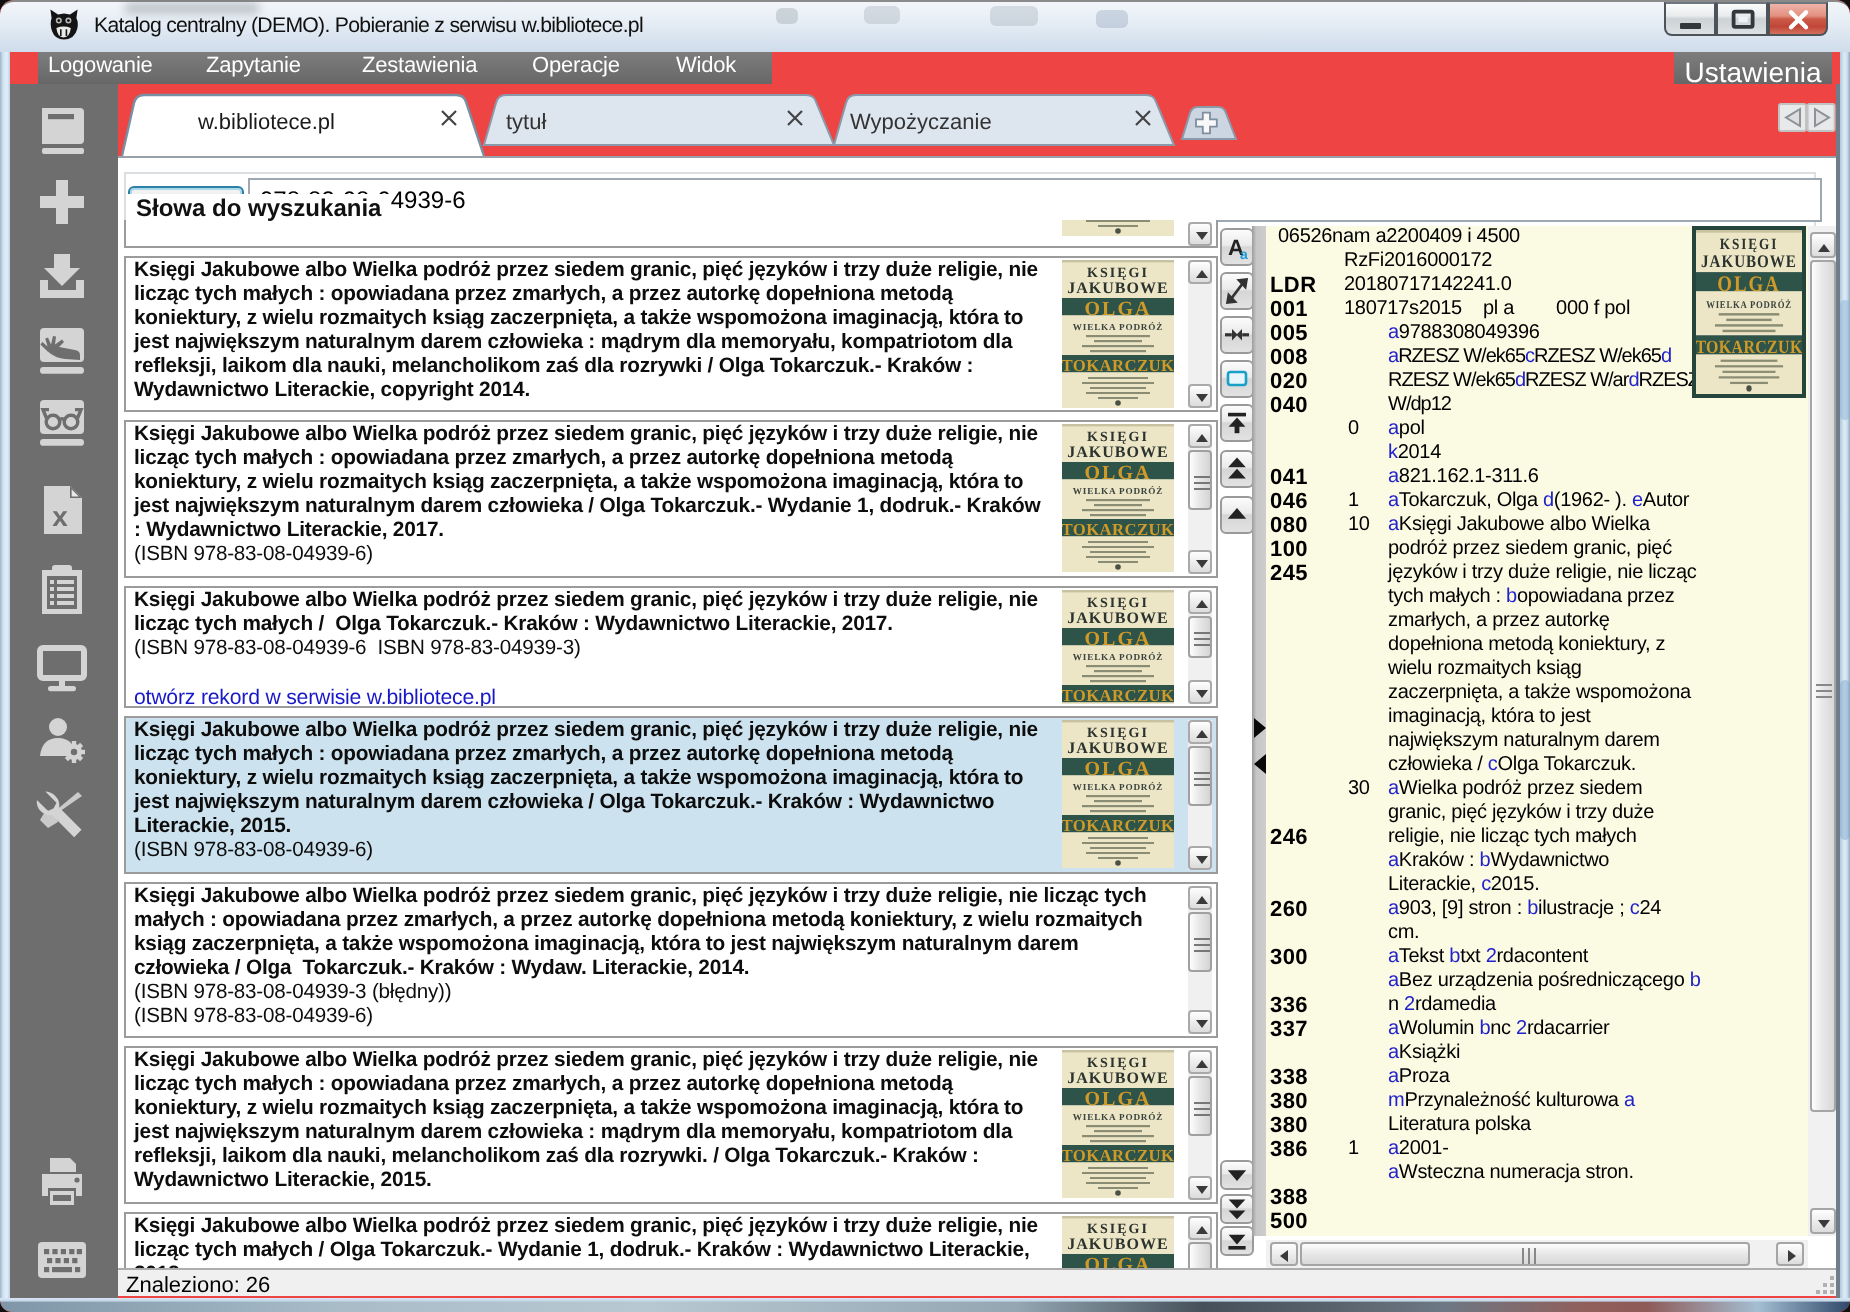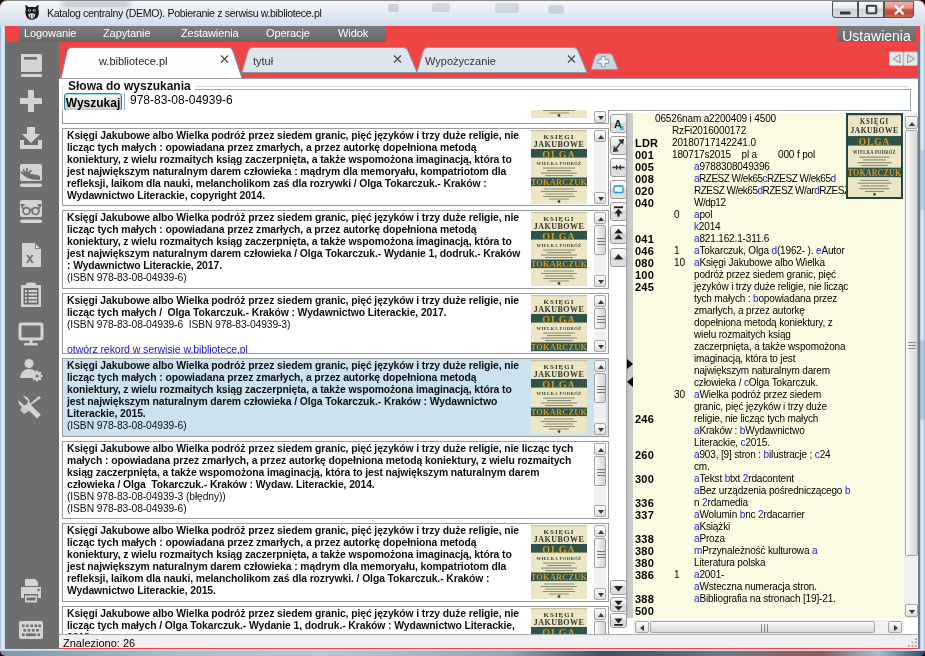--- a/index.html
+++ b/index.html
@@ -23,21 +23,21 @@
 #wb3{left:52px;width:30px;border-radius:0 0 4px 0;background:linear-gradient(180deg,#efb4a9 0%,#e2907f 40%,#cc5a48 50%,#c04638 75%,#d3705c 100%);}
 
 #menu{position:absolute;left:19px;top:26px;width:367px;height:16px;background:linear-gradient(180deg,#7d7d7d,#676767);}
 .mi{position:absolute;top:2px;font-size:11px;letter-spacing:-0.1px;color:#fff;}
 #ustaw{position:absolute;left:837px;top:26px;width:79px;height:16px;background:linear-gradient(180deg,#7d7d7d,#676767);color:#fff;font-size:14px;text-align:center;padding-top:2px;}
 
 #sidebar{position:absolute;left:5px;top:42px;width:54px;height:607px;background:#6e6e6e;}
 .sic{position:absolute;left:17px;width:28px;height:28px;}
 #panel{position:absolute;left:59px;top:78px;width:859px;height:557px;background:#ffffff;border-top:1px solid #98a0a8;}
 
-#grplabel{position:absolute;left:64px;top:79px;font-size:12px;font-weight:bold;color:#111;background:#fff;padding:0 4px;z-index:3;}
+#grplabel{position:absolute;left:64px;top:97px;font-size:12px;font-weight:bold;color:#111;background:#fff;padding:0 4px;z-index:3;}
 #fieldset{position:absolute;left:62px;top:86px;width:846px;height:35px;border:1px solid #dcdfe2;border-bottom:none;}
 #btnWys{position:absolute;left:64px;top:92.5px;width:58px;height:18.5px;border:1px solid #2c7fa5;border-radius:3px;background:linear-gradient(180deg,#f4f4f4 0%,#ebebeb 45%,#dddddd 50%,#cfcfcf 100%);box-shadow:0 0 0 1px #a8d8ea inset;font-size:12px;font-weight:bold;text-align:center;padding-top:2px;color:#000;}
 #inpSearch{position:absolute;left:124px;top:89px;width:787px;height:22px;border:1px solid #9da8b2;background:#fff;font-size:12px;color:#000;padding:3px 0 0 5px;}
 
 .rec{position:absolute;left:62px;width:547px;background:#fff;border:1px solid #9b9b9b;}
 .rt{position:absolute;left:4px;top:1px;font-size:10.4px;font-weight:bold;line-height:12.1px;color:#0d0d0d;white-space:nowrap;letter-spacing:-0.1px;}
 .ri{font-weight:normal;font-size:10.3px;}
 .cov{position:absolute;left:468px;top:2px;}
 .msb{position:absolute;left:531px;top:1px;width:12px;background:#f0f0f0;}
 .msbU,.msbD{position:absolute;left:0;width:12px;height:12px;border:1px solid #a9a9a9;border-radius:2px;background:linear-gradient(180deg,#fefefe,#dcdcdc);}
@@ -452,21 +452,21 @@
           <path d="M7.5 8.2 l4.2 -4.8 h-8.4 z"></path>
           <rect x="3.2" y="9" width="8.6" height="1.8"></rect>
         </g>
       </svg></div>
 <div id="divider"></div>
 <i class="tri abs" style="left:627px;top:358.5px;border-top:5.5px solid transparent;border-bottom:5.5px solid transparent;border-left:6.5px solid #0a0a0a"></i>
 <i class="tri abs" style="left:627px;top:377px;border-top:5.5px solid transparent;border-bottom:5.5px solid transparent;border-right:6.5px solid #0a0a0a"></i>
 <div id="marc">
 <div class="mr">
         <span class="tg">LDR</span>
-        <div style="margin-left:22px;white-space:nowrap">06526nam a2200409 i 4500</div>
+        <div style="margin-left:6px;white-space:nowrap">06526nam a2200409 i 4500</div>
       </div>
 <div class="mr">
         <span class="tg">001</span>
         <div class="mc2">RzFi2016000172</div>
       </div>
 <div class="mr">
         <span class="tg">005</span>
         <div class="mc2">20180717142241.0</div>
       </div>
 <div class="mr">
@@ -545,21 +545,20 @@
         <span class="tg">388</span>
         <span class="ind">1</span>
         <div class="mc"><span class="s">a</span>2001-</div>
       </div>
 <div class="mr">
         <span class="tg">500</span>
         <div class="mc"><span class="s">a</span>Wsteczna numeracja stron.</div>
       </div>
 <div class="mr">
         <span class="tg">504</span>
-        <div class="mc"><span class="s">a</span>Bibliografia na stronach [19]-21.</div>
       </div>
 </div>
 <div class="abs" style="left:846px;top:113px;width:57px;height:86px;border:2px solid #24443c;background:#eae3c0"><svg width="53" height="82" viewBox="0 0 56 74" preserveAspectRatio="none">
         <use href="#bc"></use>
       </svg></div>
 <div class="abs" style="left:904px;top:113px;width:14px;height:505px;background:#f1f1f1">
 <div class="sbtn" style="left:0.5px;top:3px;width:13px;height:13px">
         <i class="tri abs" style="left:3px;top:4.5px;border-left:3.5px solid transparent;border-right:3.5px solid transparent;border-bottom:4.5px solid #3a3a3a"></i>
       </div>
 <div class="sbtn" style="left:0.5px;top:491px;width:13px;height:13px">

